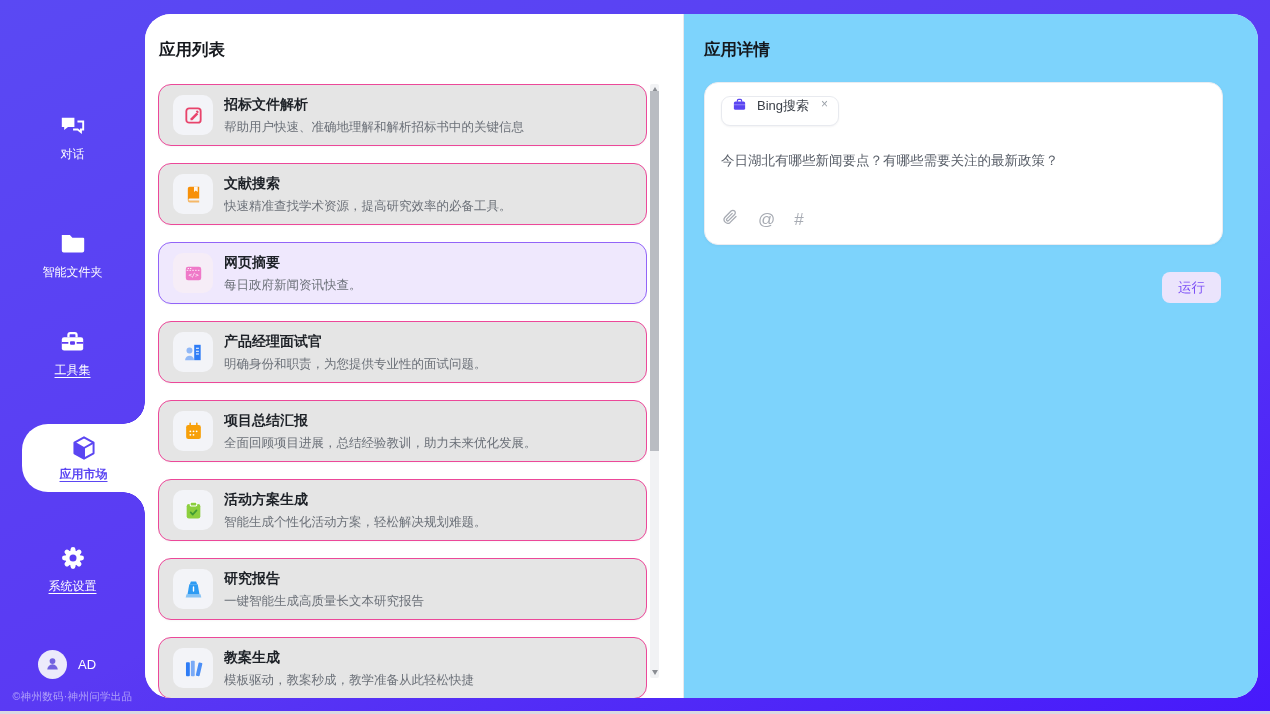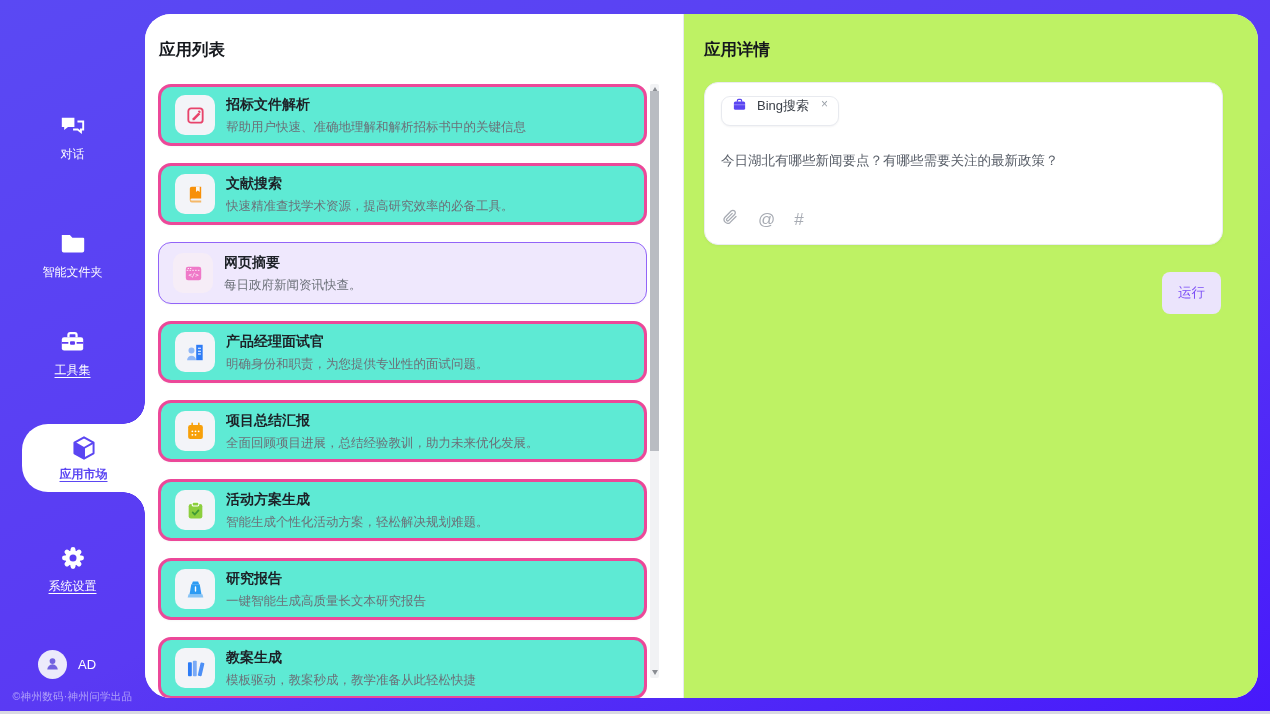--- a/index.html
+++ b/index.html
@@ -30,43 +30,43 @@
   .user-row { position:absolute; left:38px; bottom:35px; display:flex; align-items:center; gap:11px; color:#fff; font-size:13px; }
   .avatar { width:29px; height:29px; border-radius:50%; background:#eceafb; display:grid; place-items:center; }
   .copyright { position:absolute; bottom:10px; width:145px; text-align:center; font-size:10.5px; color:rgba(255,255,255,.5); letter-spacing:.3px; }
 
   
   .main { position:absolute; left:145px; top:14px; right:12px; bottom:16px; background:#f6f7f9; border-radius:26px; display:flex; overflow:hidden; }
 
   .list-panel { width:538px; background:#fff; position:relative; flex:none; }
   .panel-title { position:absolute; top:25px; left:14px; font-size:16.5px; font-weight:700; color:#15181d; }
   .cards { position:absolute; top:70px; left:13px; width:489px; bottom:0; overflow:hidden; }
-  .card { height:62px; border:3px solid #ec4899; border-radius:13px; background:#5eead4; display:flex; align-items:center; padding:0 14px; margin-bottom:17px; box-shadow:0 1px 2px rgba(16,24,40,.03); }
+  .card { height:62px; border:1px solid #ec4899; border-radius:13px; background:#e5e5e5; display:flex; align-items:center; padding:0 14px; margin-bottom:17px; box-shadow:0 1px 2px rgba(16,24,40,.03); }
   .card.selected { background:#efe8fd; border:1.5px solid #9264f8; }
   .tile { width:40px; height:40px; border-radius:10px; background:#f3f4f8; display:grid; place-items:center; margin-right:11px; flex:none; }
   .card.selected .tile { background:#f6edf7; }
   .card-txt { overflow:hidden; }
   .card-name { font-size:14px; font-weight:700; color:#1d2127; white-space:nowrap; }
   .card-desc { font-size:12.5px; color:#6b7078; margin-top:5px; white-space:nowrap; overflow:hidden; }
 
   .scrollbar { position:absolute; right:24px; top:70px; bottom:20px; width:9px; background:#f1f2f4; border-radius:2px; }
   .sb-thumb { position:absolute; top:7px; left:0; width:9px; height:360px; background:#b9bcc2; }
   .sb-up, .sb-dn { position:absolute; left:1.5px; width:0; height:0; border-left:3.5px solid transparent; border-right:3.5px solid transparent; }
   .sb-up { top:3px; border-bottom:5px solid #8a8d93; }
   .sb-dn { bottom:3px; border-top:5px solid #8a8d93; }
 
-  .detail-panel { flex:1; position:relative; border-left:1px solid #e7e9ee; background:#bef264; }
+  .detail-panel { flex:1; position:relative; border-left:1px solid #e7e9ee; background:#7dd3fc; }
   .detail-panel .panel-title { left:20px; }
   .detail-card { position:absolute; top:68px; left:20px; width:519px; height:163px; background:#fff; border:1px solid #eaecf1; border-radius:14px; box-shadow:0 1px 3px rgba(16,24,40,.04); padding:13px 16px 14px; display:flex; flex-direction:column; }
   .chip { display:inline-flex; align-items:flex-start; gap:10px; height:30px; padding:0 10px; border:1px solid #e8eaef; border-radius:9px; background:#fff; box-shadow:0 1px 2px rgba(16,24,40,.05); width:fit-content; font-size:13px; color:#3a3f47; }
   .chip-close { color:#9aa0a8; font-size:12px; margin-left:2px; }
   .prompt { margin-top:25px; font-size:13.5px; color:#585e68; line-height:1.5; }
   .composer-icons { margin-top:auto; display:flex; align-items:center; gap:19px; color:#a7abb3; }
   .composer-icons .glyph { font-size:17px; line-height:1; }
-  .run-btn { position:absolute; top:258px; right:37px; height:42px; padding:0 16px; background:#ebe4fc; color:#7c4ff6; font-size:13.5px; border:none; border-radius:8px; display:grid; place-items:center; font-family:inherit; }
+  .run-btn { position:absolute; top:258px; right:37px; height:31px; padding:0 16px; background:#ebe4fc; color:#7c4ff6; font-size:13.5px; border:none; border-radius:8px; display:grid; place-items:center; font-family:inherit; }
 
   .window-strip { position:absolute; left:0; right:0; bottom:0; height:3px; background:#d9d9e2; }
 </style>
 </head>
 <body>
 
 <div class="sidebar" data-interactable="false">
   <nav data-interactable="false" id="nav">
       <div class="nav-item nav0" data-interactable="true">
         <span class="nav-ic" data-interactable="false">

